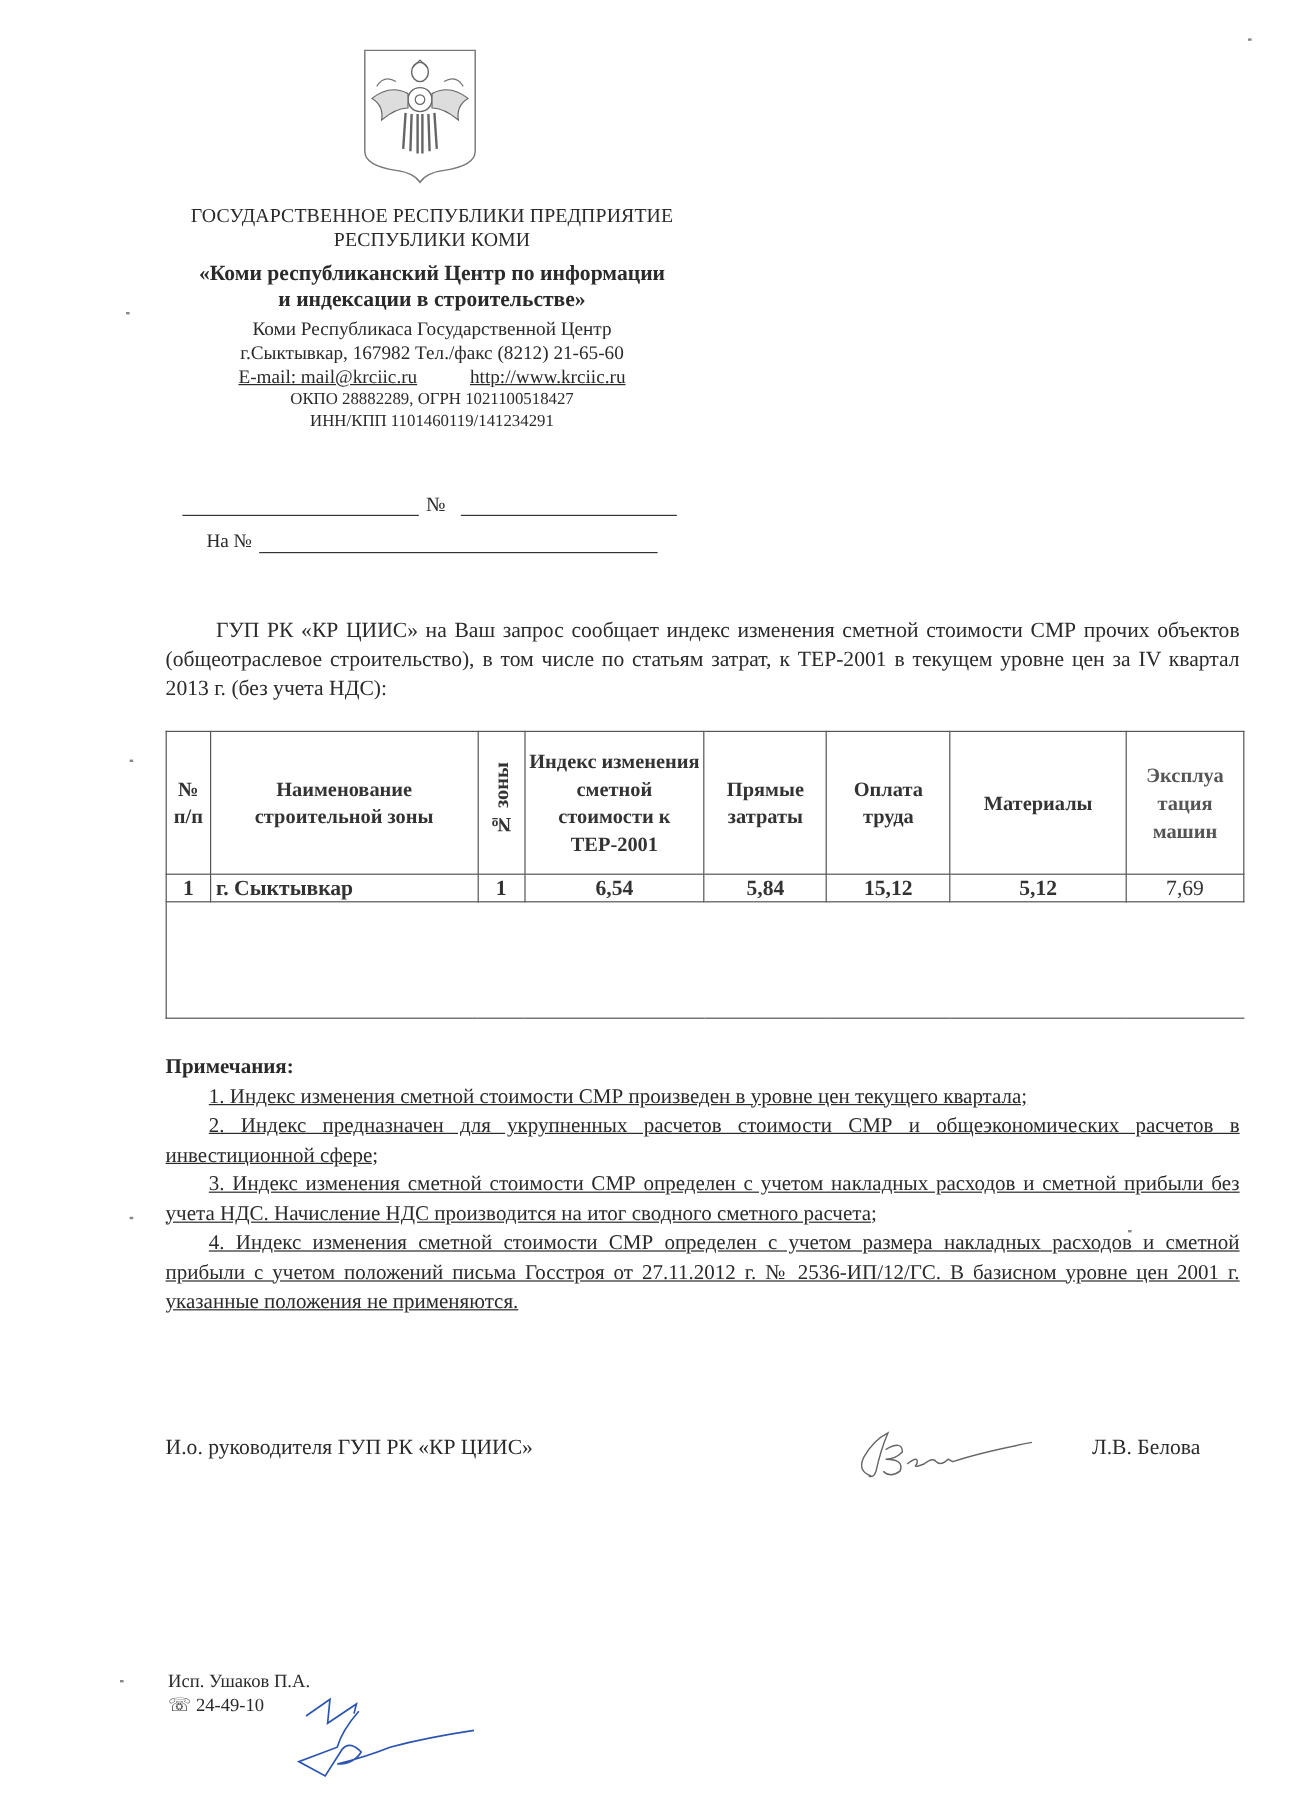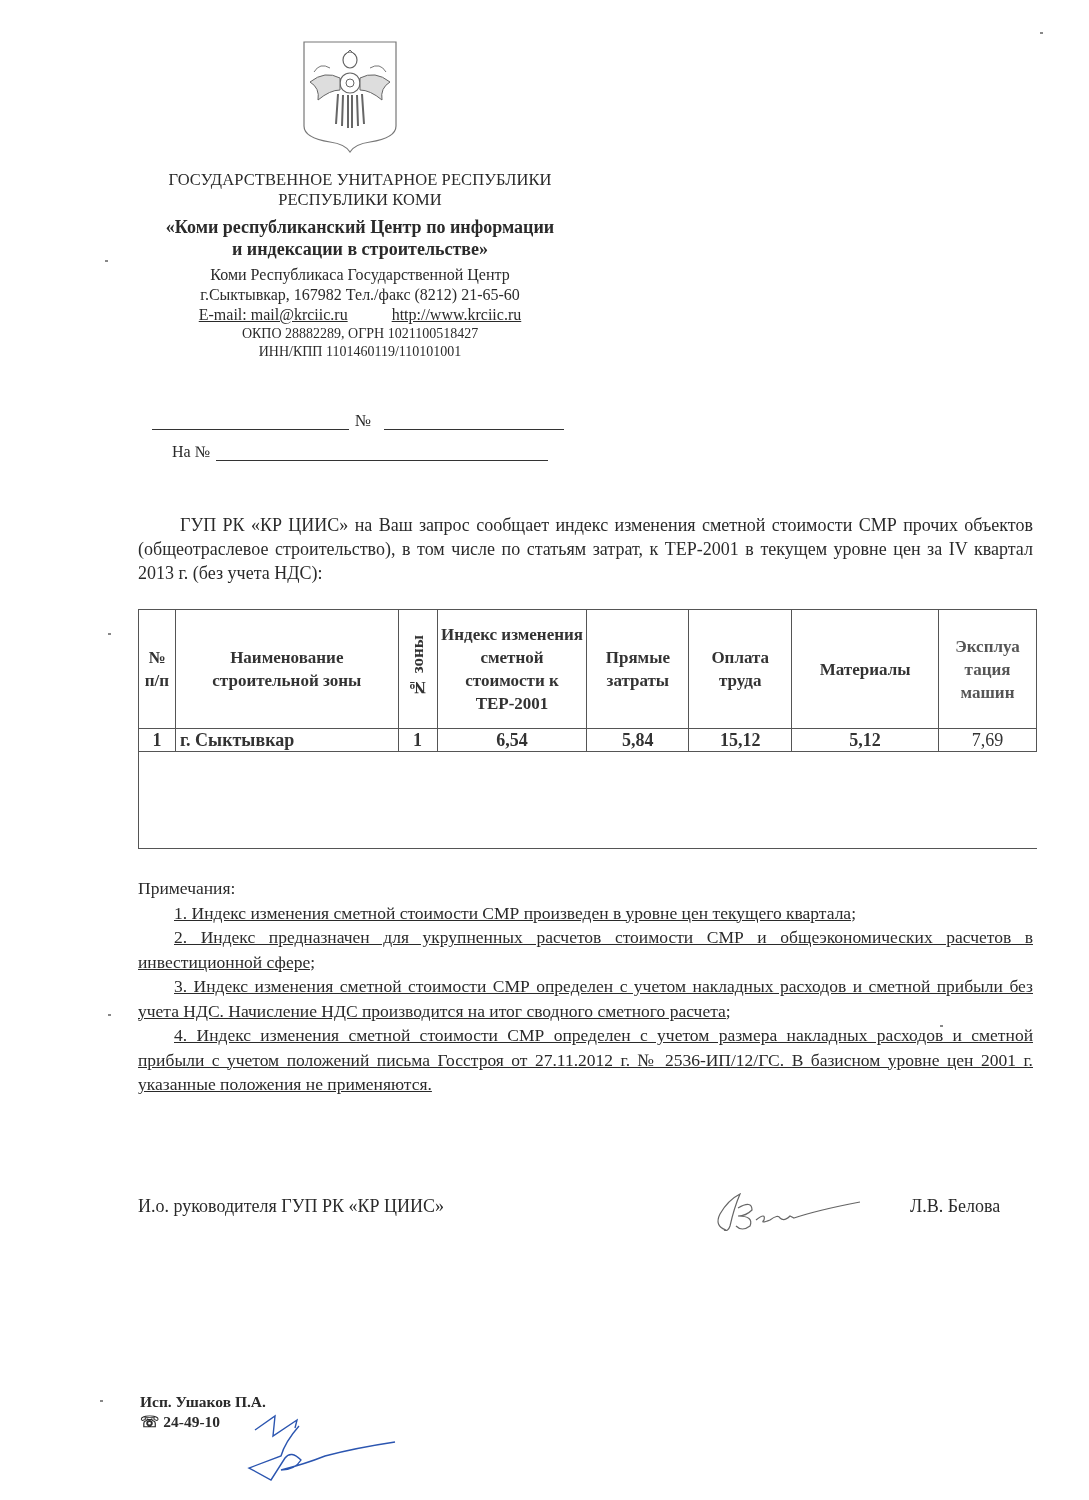--- a/index.html
+++ b/index.html
@@ -35,61 +35,61 @@
   table.idx td, table.idx th { border: 1px solid #555; text-align: center; vertical-align: middle; padding: 0 2px; }
   table.idx th { font-size: 17px; line-height: 23px; height: 118px; font-weight: bold; }
   table.idx td { font-size: 18px; height: 22px; line-height: 22px; }
   table.idx td.name { text-align: left; padding-left: 4px; }
   .vert { writing-mode: vertical-rl; transform: rotate(180deg); display: inline-block; }
   table.idx tr.empty td { height: 96px; border-top: 1px solid #555; border-left: 1px solid #555;
                           border-right: none; }
 
   
   .notes { left: 138px; top: 876px; width: 895px; font-size: 17.5px; line-height: 24.5px; text-align: justify; }
-  .notes .title { font-weight: normal; }
+  .notes .title { font-weight: bold; }
   .notes p { margin: 0; text-indent: 36px; text-decoration: underline; }
 
   
   .signer { left: 138px; top: 1196px; font-size: 18px; }
   .signature { left: 708px; top: 1186px; width: 160px; height: 50px; }
   .signname { left: 910px; top: 1196px; font-size: 18px; }
 
   
-  .exec { left: 140px; top: 1392px; font-size: 15.5px; line-height: 20px; font-weight: bold; }
+  .exec { left: 140px; top: 1392px; font-size: 15.5px; line-height: 20px; }
   .exec-sign { left: 245px; top: 1412px; width: 160px; height: 80px; }
   .specks span { position: absolute; width: 3px; height: 2px; background: #888; }
 </style>
 </head>
 <body>
 
 <svg class="abs emblem" viewBox="0 0 100 118">
   <path d="M4 4 H96 V88 Q96 100 70 104 Q55 106 50 114 Q45 106 30 104 Q4 100 4 88 Z" fill="none" stroke="#777" stroke-width="1.2"></path>
   <ellipse cx="50" cy="22" rx="7" ry="8" fill="none" stroke="#666" stroke-width="1.2"></ellipse>
   <path d="M44 18 L50 12 L56 18" fill="none" stroke="#666" stroke-width="1"></path>
   <circle cx="50" cy="45" r="10" fill="none" stroke="#666" stroke-width="1.2"></circle>
   <circle cx="50" cy="45" r="4" fill="none" stroke="#666" stroke-width="1"></circle>
   <path d="M40 40 Q25 32 10 44 Q20 50 18 62 Q30 52 40 52 Z" fill="#ddd" stroke="#666" stroke-width="1"></path>
   <path d="M60 40 Q75 32 90 44 Q80 50 82 62 Q70 52 60 52 Z" fill="#ddd" stroke="#666" stroke-width="1"></path>
   <path d="M38 56 L36 86 M43 57 L42 88 M48 57 L48 90 M52 57 L52 90 M57 57 L58 88 M62 56 L64 86" stroke="#666" stroke-width="2"></path>
   <path d="M30 30 Q20 24 14 34 M70 30 Q80 24 86 34" fill="none" stroke="#777" stroke-width="1"></path>
 </svg>
 
 <div class="abs head-block">
-  <div class="l">ГОСУДАРСТВЕННОЕ УНИТАРНОЕ РЕСПУБЛИКИ</div>
+  <div class="l">ГОСУДАРСТВЕННОЕ РЕСПУБЛИКИ ПРЕДПРИЯТИЕ</div>
   <div class="l">РЕСПУБЛИКИ КОМИ</div>
   <div class="org">«Коми республиканский Центр по информации</div>
   <div class="org" style="margin-top:0">и индексации в строительстве»</div>
   <div class="sub first">Коми Республикаса Государственной Центр</div>
   <div class="sub">г.Сыктывкар, 167982 Тел./факс (8212) 21-65-60</div>
   <div class="sub links">
     <span>E-mail: mail@krciic.ru</span>
     <span>http://www.krciic.ru</span>
   </div>
   <div class="small">ОКПО 28882289, ОГРН 1021100518427</div>
-  <div class="small">ИНН/КПП 1101460119/110101001</div>
+  <div class="small">ИНН/КПП 1101460119/141234291</div>
 </div>
 
 <div class="abs regline">
   <span class="u1"></span>
   <span class="no">№</span>
   <span class="u2"></span>
 </div>
 <div class="abs reply">
   <span>На №</span>
   <span class="u3"></span>

